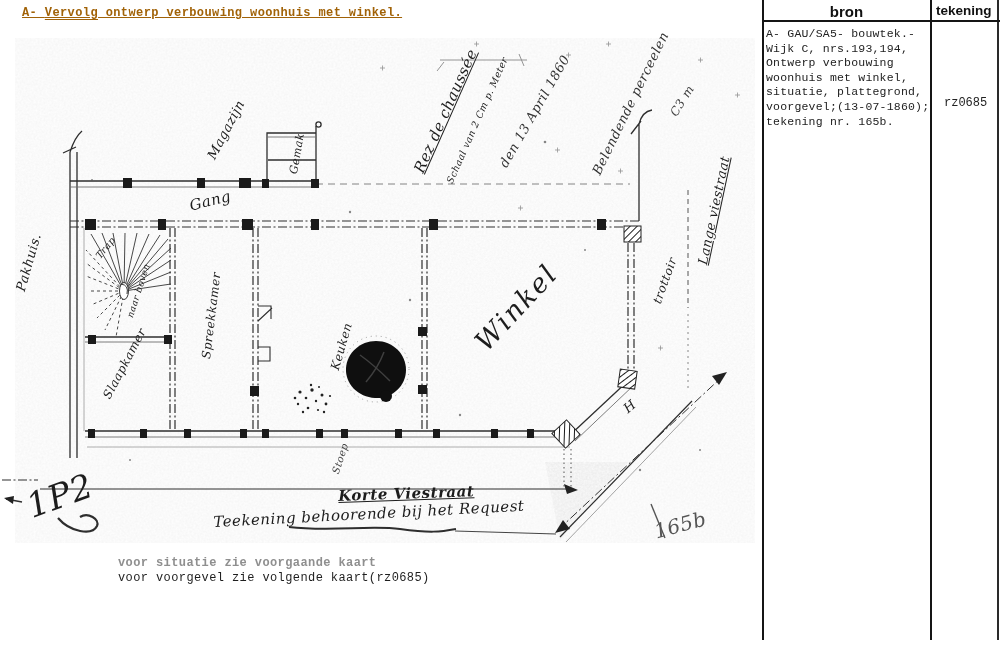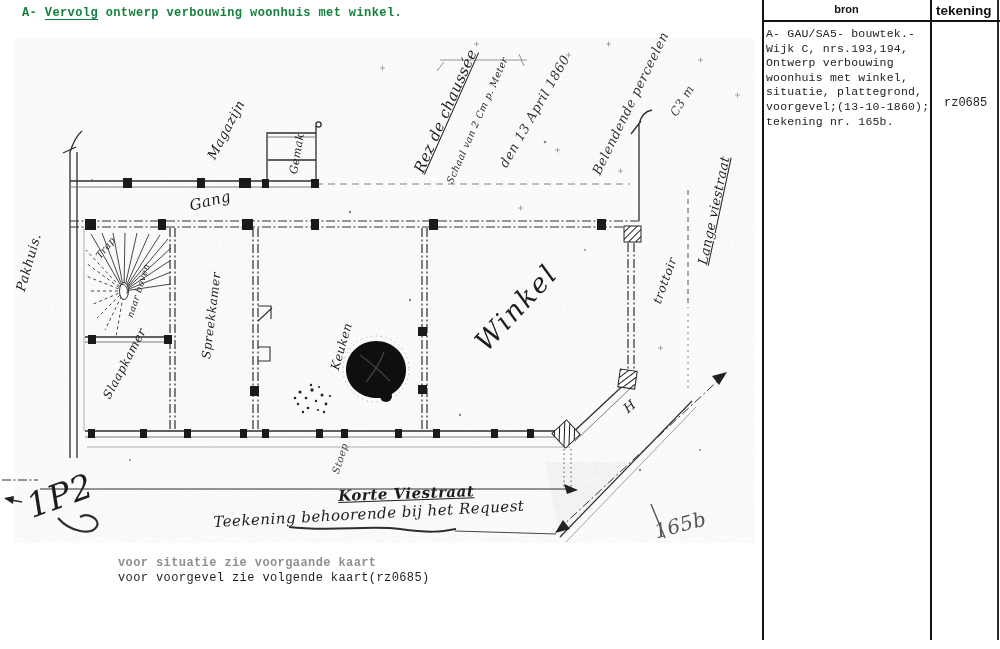--- a/index.html
+++ b/index.html
@@ -1,36 +1,36 @@
 <!DOCTYPE html>
 <html><head>
 <meta charset="utf-8">
 <style>
   html,body{margin:0;padding:0;background:#e8e8e8;}
   #page{position:relative;width:1000px;height:649px;background:#ffffff;overflow:hidden;
         font-family:"Liberation Sans",sans-serif;}
   .mono{font-family:"Liberation Mono",monospace;}
   #typed-title{position:absolute;left:22px;top:6px;font-size:12px;font-weight:700;
-        letter-spacing:.4px;color:#15803d;white-space:nowrap;}
+        letter-spacing:.4px;color:#a16207;white-space:nowrap;text-decoration:underline;}
   #typed-title .ul{text-decoration:underline;text-underline-offset:3px;}
   #plan-svg{position:absolute;left:0;top:0;}
   #annotations{position:absolute;left:0;top:0;width:1000px;height:649px;pointer-events:none;}
   .ann{position:absolute;font-family:"DejaVu Serif",serif;font-style:italic;color:#1d1d1d;
         transform-origin:0 0;white-space:nowrap;letter-spacing:.5px;line-height:1;}
   #caption1{position:absolute;left:118px;top:556px;font-size:12px;font-weight:700;
         color:#8f8f8f;letter-spacing:.4px;text-align:center;}
   #caption2{position:absolute;left:118px;top:571px;font-size:12px;font-weight:400;
         color:#1e1e1e;letter-spacing:.4px;}
   .vline{position:absolute;top:0;width:2px;height:640px;background:#151515;}
   #tbl-line-left{left:762px;}
   #tbl-line-mid{left:930px;}
   #tbl-line-right{left:997px;width:1.5px;height:640px;background:#2a2a2a;}
   #tbl-header-rule{position:absolute;left:762px;top:20px;width:238px;height:2px;background:#151515;}
   #hdr-bron{position:absolute;left:763px;top:3px;width:167px;text-align:center;
-        font-size:11px;font-weight:700;color:#111;}
+        font-size:15px;font-weight:700;color:#111;}
   #hdr-verwerkt{position:absolute;left:936px;top:3px;font-size:13.5px;font-weight:700;color:#111;}
   #source-text{position:absolute;left:766px;top:27px;width:164px;font-size:11.5px;
         line-height:14.6px;color:#222;white-space:pre-line;letter-spacing:.2px;}
   #verwerkt-value{position:absolute;left:944px;top:96px;font-size:12px;color:#222;}
 </style>
 </head>
 <body>
 
 <div id="page">
 
@@ -235,17 +235,17 @@
   <div class="vline" id="tbl-line-mid"></div>
   <div class="vline" id="tbl-line-right"></div>
   <div id="tbl-header-rule"></div>
   <div id="hdr-bron">bron</div>
   <div id="hdr-verwerkt">tekening</div>
   <div id="source-text" class="mono">A- GAU/SA5- bouwtek.-
 Wijk C, nrs.193,194,
 Ontwerp verbouwing
 woonhuis met winkel,
 situatie, plattegrond,
-voorgevel;(13-10-1860);
+voorgevel;(13-07-1860);
 tekening nr. 165b.</div>
   <div id="verwerkt-value" class="mono">rz0685</div>
 
 </div>
 
 </body></html>

